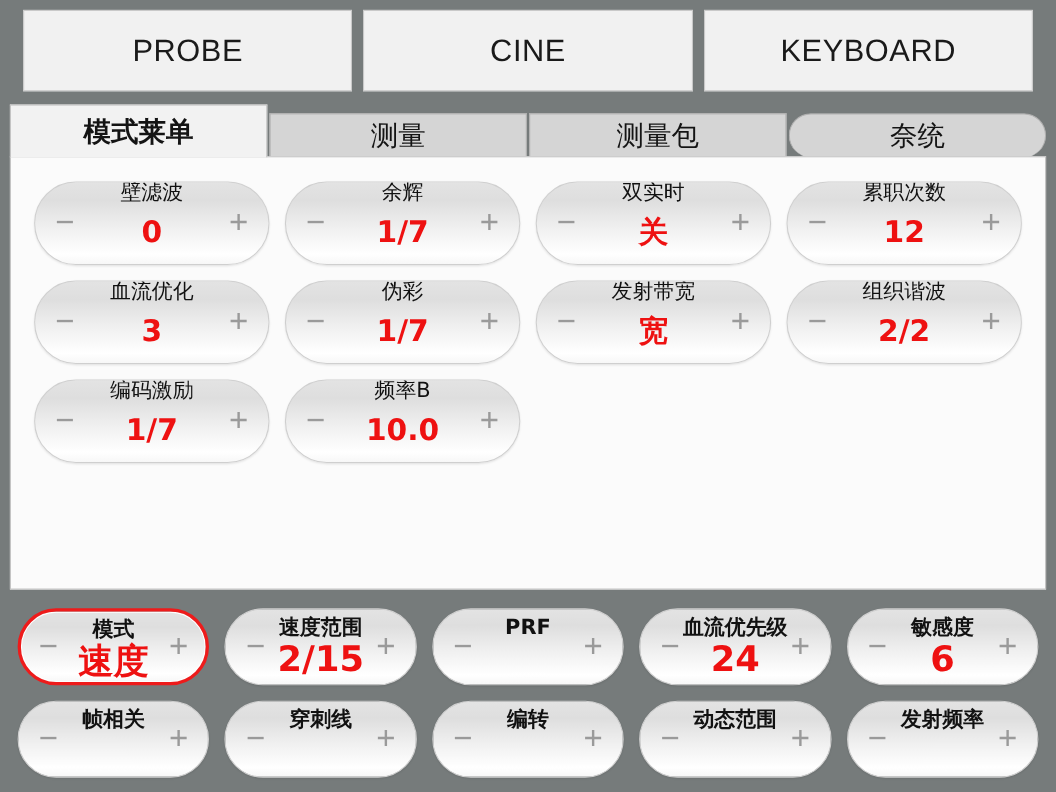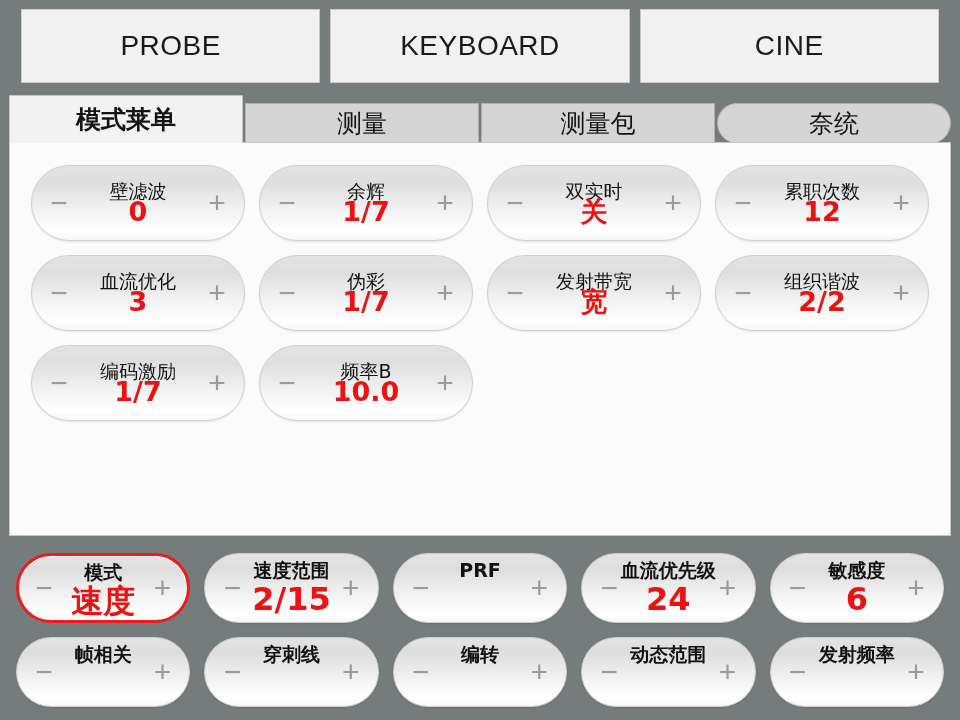--- a/index.html
+++ b/index.html
@@ -113,21 +113,21 @@
     box-shadow: 0 1px 2px rgba(0,0,0,0.10);
     overflow: hidden;
   }
   .pill.small { height: 70px; border-radius: 35px; }
   .pill.selected {
     border: 3px solid #ee1b1b;
     box-shadow: 0 0 0 1px #ffffff inset;
   }
   .pill .label {
     position: absolute;
-    left: 0; right: 0; top: 16px;
+    left: 0; right: 0; top: 0;
     text-align: center;
     font-size: 19px;
     color: #111;
     font-family: "DejaVu Sans", sans-serif;
     line-height: 1;
     white-space: nowrap;
   }
   .pill.small .label { top: 7px; font-weight: bold; }
   .pill .value {
     position: absolute;
@@ -176,22 +176,22 @@
     padding: 0 7px 12px 7px;
     display: flex;
     justify-content: center;
   }
 </style>
 </head>
 <body>
 
 <div class="topbar">
   <div class="topbtn">PROBE</div>
+  <div class="topbtn">CINE</div>
   <div class="topbtn">KEYBOARD</div>
-  <div class="topbtn">CINE</div>
 </div>
 
 <div class="tabstrip">
   <div class="tab active">模式莱单</div>
   <div class="tab">测量</div>
   <div class="tab">测量包</div>
   <div class="tab">奈统</div>
 </div>
 
 <div class="panel">

